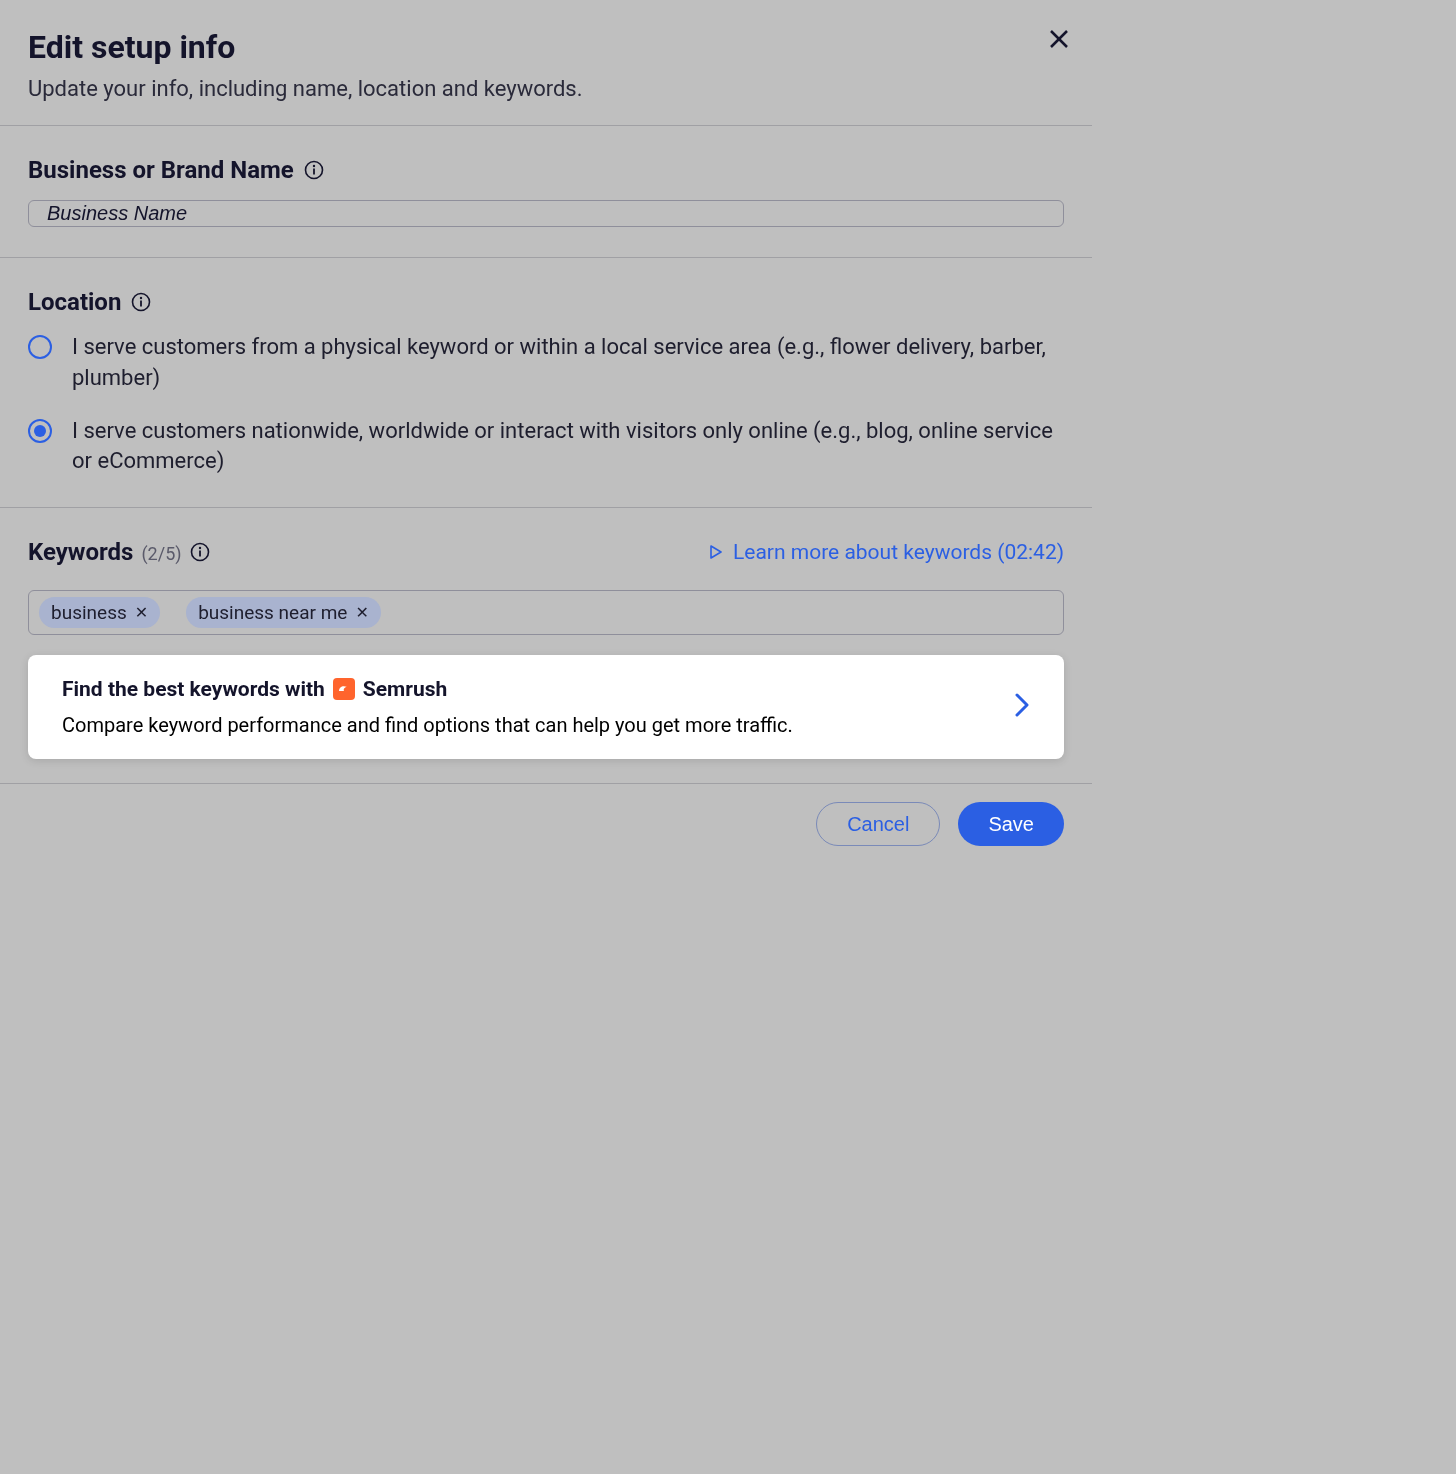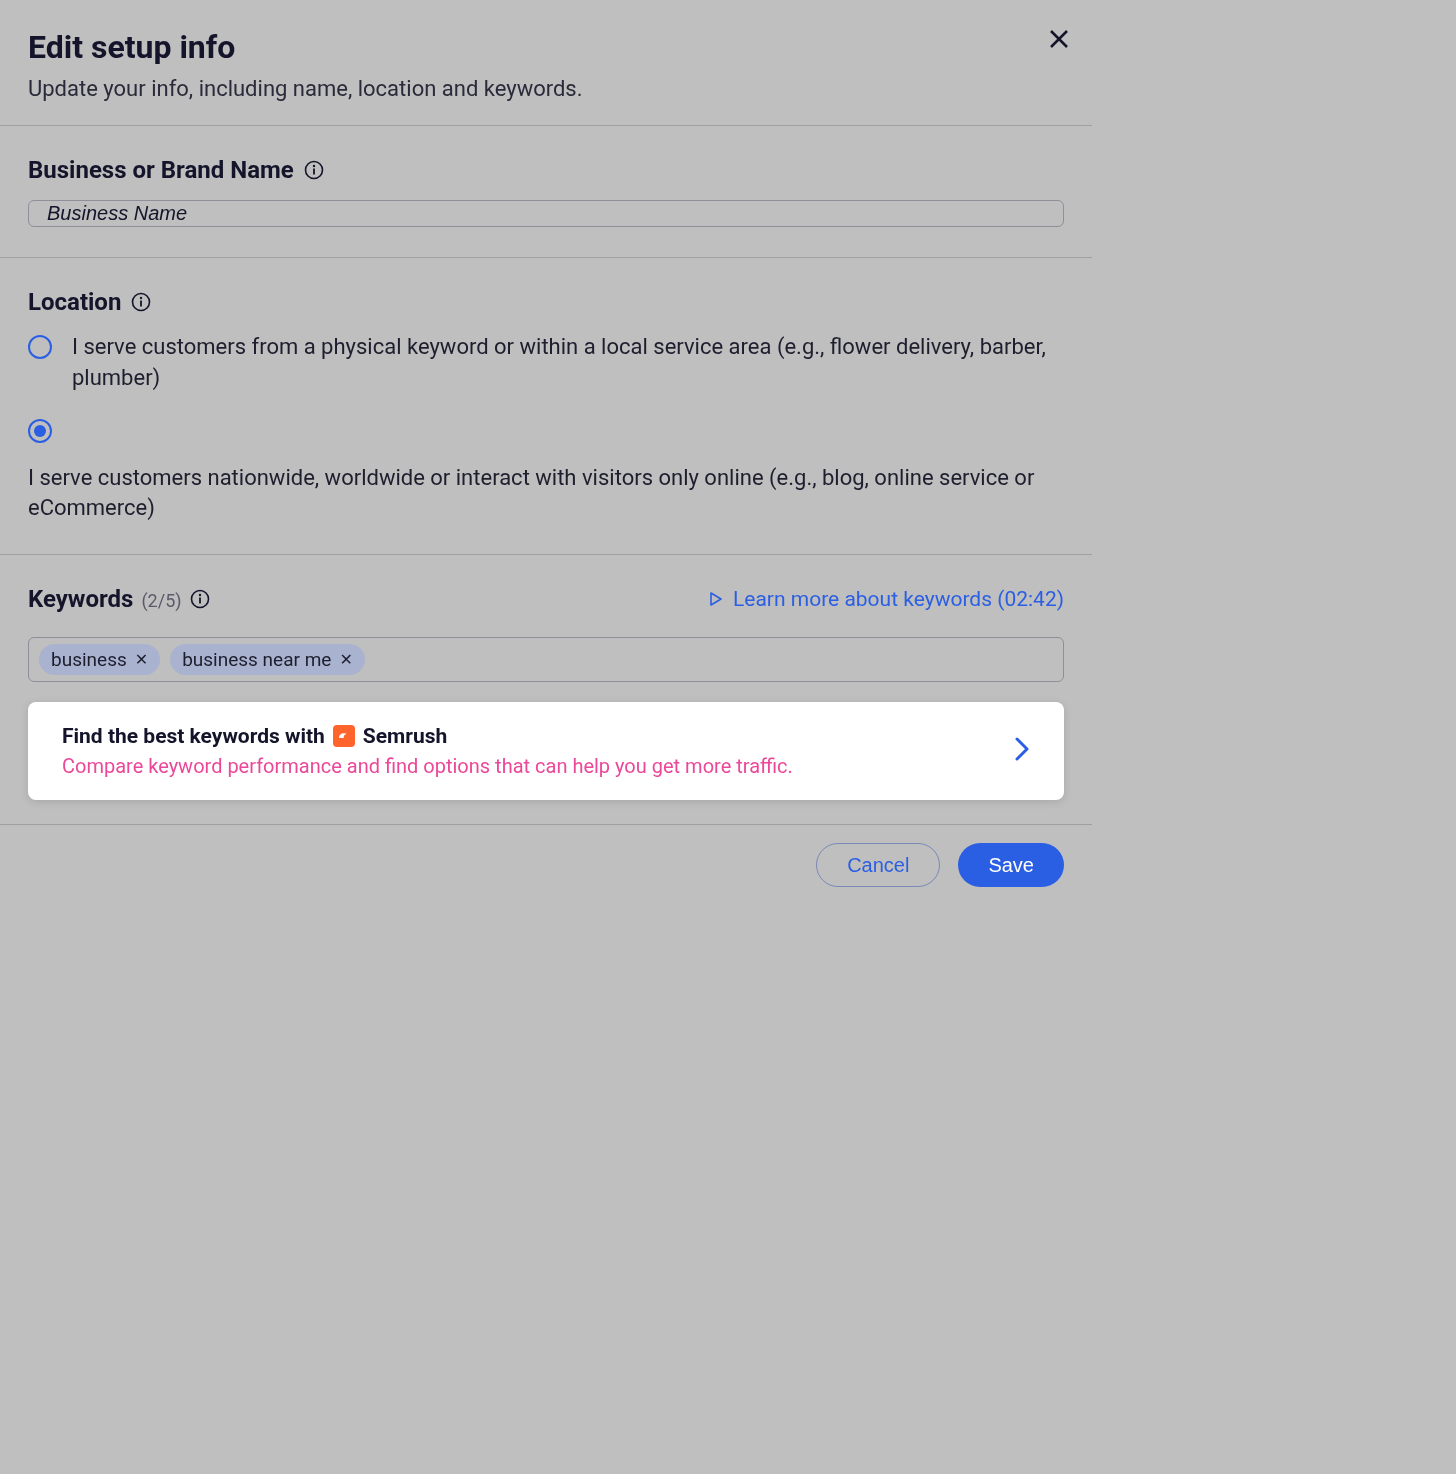--- a/index.html
+++ b/index.html
@@ -66,21 +66,21 @@
       font-size: 20px;
       color: #14142b;
       font-style: italic;
     }
     .radio-row {
       display: flex;
       align-items: flex-start;
       gap: 20px;
       margin-bottom: 22px;
     }
-    .radio-row:last-child { margin-bottom: 0; flex-direction: column; }
+    .radio-row:last-child { margin-bottom: 0; }
     .radio-outer {
       flex: 0 0 auto;
       width: 24px;
       height: 24px;
       border: 2px solid #2b5fe3;
       border-radius: 50%;
       margin-top: 3px;
       display: flex;
       align-items: center;
       justify-content: center;
@@ -126,21 +126,21 @@
       cursor: pointer;
     }
     .kw-input-wrap {
       width: 100%;
       min-height: 42px;
       border: 1px solid #8f8f9b;
       border-radius: 6px;
       background: #bfbfbf;
       padding: 6px 10px;
       display: flex;
-      gap: 10px;
+      gap: 26px;
       align-items: center;
     }
     .chip {
       display: inline-flex;
       align-items: center;
       background: #a9b3cf;
       border-radius: 16px;
       padding: 4px 12px;
       gap: 8px;
       font-size: 19px;
@@ -172,22 +172,22 @@
       width: 22px;
       height: 22px;
       background: #ff642d;
       border-radius: 4px;
       align-items: center;
       justify-content: center;
       margin: 0 2px;
     }
     .promo-sub {
       font-size: 20px;
-      color: #ec4899;
-      margin-top: 6px;
+      color: #000000;
+      margin-top: 12px;
     }
     .chevron {
       color: #2b5fe3;
       cursor: pointer;
     }
     .footer {
       padding: 18px 28px 28px 28px;
       display: flex;
       justify-content: flex-end;
       gap: 18px;

